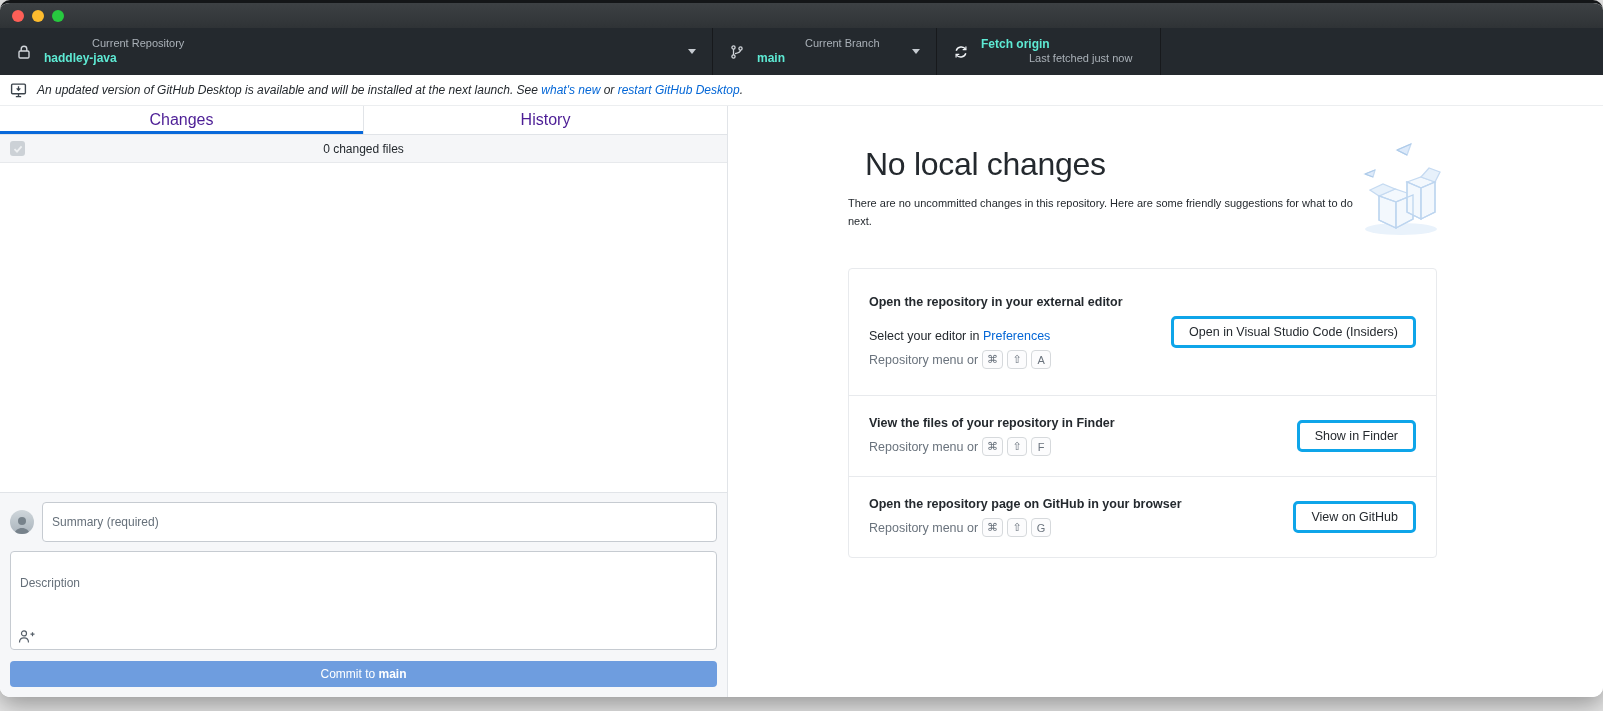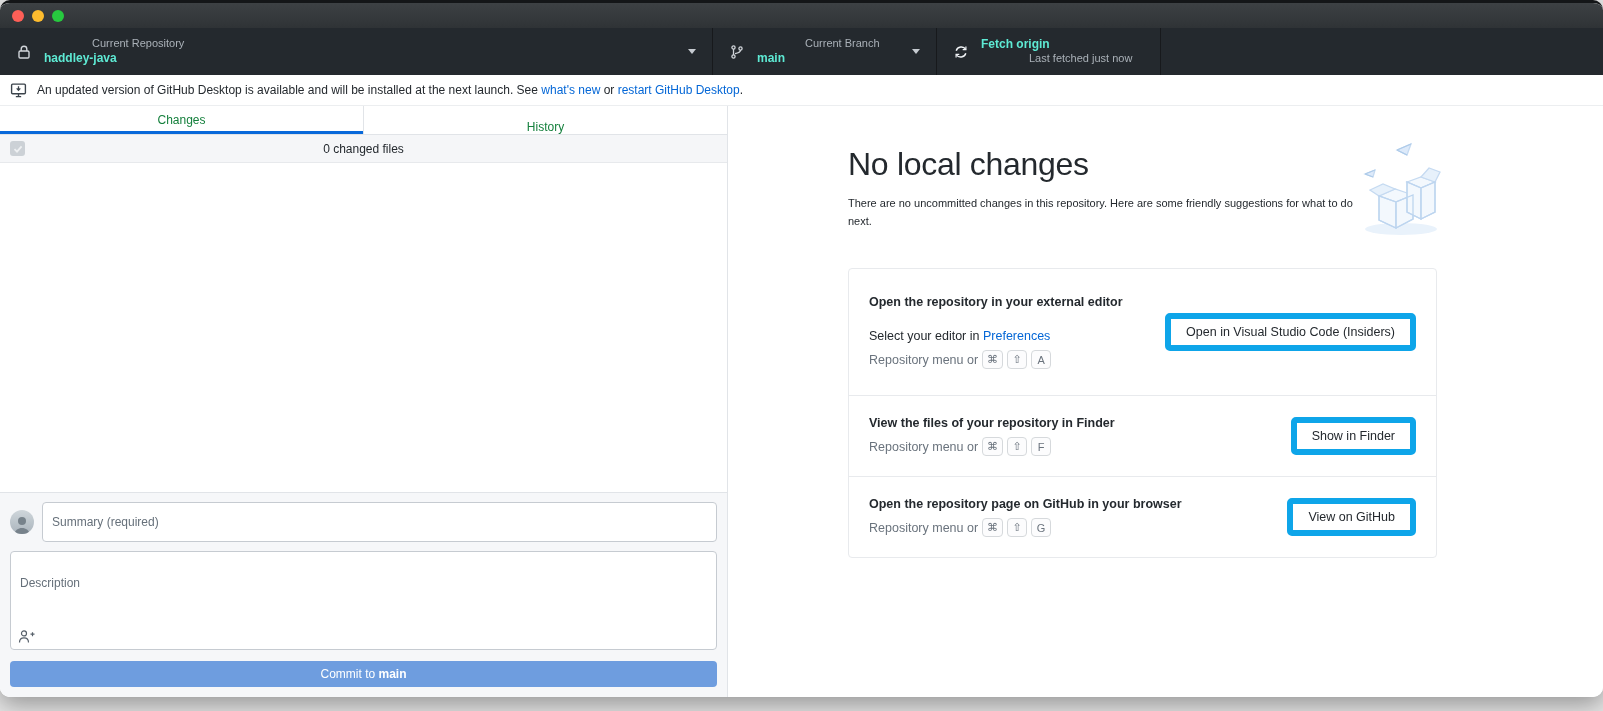--- a/index.html
+++ b/index.html
@@ -42,37 +42,37 @@
   .tb-value { font-size:12px; font-weight:bold; color:#5eead4; }
   .tb-caret {
     margin-left:auto; width:0; height:0;
     border-left:4px solid transparent; border-right:4px solid transparent;
     border-top:5px solid #c6cbd1;
   }
   .tb-rest { flex:1; }
   
   .banner {
     height:31px; background:#fff; display:flex; align-items:center;
-    padding:0 10px; border-bottom:1px solid #eceef0;
+    padding:0 10px; border-bottom:1px solid #eceef0;font-style:italic;
   }
   .banner .icon { margin-right:10px; display:flex; }
   .banner a { color:#0366d6; text-decoration:none; cursor:pointer; }
   
   .content { display:flex; height:591px; }
   .sidebar {
     width:728px; border-right:1px solid #e1e4e8;
     display:flex; flex-direction:column; background:#fff;
   }
   .tabs { display:flex; height:29px; border-bottom:1px solid #e1e4e8; }
   .tab {
     flex:1; display:flex; align-items:center; justify-content:center;
-    font-size:12px; color:#15803d; position:relative; cursor:pointer;
+    font-size:16px; color:#4c1d95; position:relative; cursor:pointer;
     border-right:1px solid #e1e4e8; background:#fff;
   }
-  .tab:last-child { border-right:none;align-items:flex-end; }
+  .tab:last-child { border-right:none; }
   .tab.active::after {
     content:""; position:absolute; left:0; right:0; bottom:0; height:3px;
     background:#0969da;
   }
   .changed-row {
     height:28px; background:#f5f6f8; border-bottom:1px solid #e7e9ec;
     display:flex; align-items:center; padding:0 10px; position:relative;
   }
   .checkbox-disabled {
     width:15px; height:15px; border-radius:3px; background:#ccd1d6;
@@ -108,21 +108,21 @@
   }
   .coauthor-btn { position:absolute; left:7px; bottom:5px; cursor:pointer; display:flex; }
   .commit-btn {
     margin-top:11px; width:100%; height:26px; border:none; border-radius:4px;
     background:#6e9ddf; color:#fff; font:12px "Liberation Sans","DejaVu Sans",sans-serif;
     cursor:default;
   }
   .commit-btn b { font-weight:bold; }
   
   .main { flex:1; background:#fff; position:relative; padding:40px 0 0 120px; }
-  .main-title { font-size:32px; font-weight:400; color:#24292e; letter-spacing:-.3px; }
+  .main-title { font-size:32px; font-weight:400; color:#24292e; letter-spacing:-.3px;margin-left:17px; }
   .main-sub { margin-top:12px; width:505px; font-size:11px; line-height:1.6; color:#24292e; }
   .illustration { position:absolute; top:32px; right:162px; }
   .suggestions {
     margin-top:38px; width:589px; border:1px solid #e8eaed; border-radius:4px;
     background:#fff;
   }
   .sugg-row {
     display:flex; align-items:center; padding:20px;
     border-bottom:1px solid #e8eaed;
   }
@@ -136,21 +136,21 @@
     margin-top:7px; font-size:12.5px; color:#6a737d;
     display:flex; align-items:center; gap:4px;
   }
   kbd {
     display:inline-flex; align-items:center; justify-content:center;
     min-width:20px; height:19px; padding:0 4px;
     border:1px solid #d6d9dc; border-radius:4px; background:#fcfcfd;
     font:11px "Liberation Sans","DejaVu Sans",sans-serif; color:#6a737d;
   }
   .sugg-btn {
-    border:6px solid #0ea5e9; border-radius:5px; background:#fff;
+    border:3px solid #0ea5e9; border-radius:5px; background:#fff;
     padding:6px 15px; font:12.5px "Liberation Sans","DejaVu Sans",sans-serif;
     color:#24292e; cursor:pointer; white-space:nowrap;
   }
   .bottom-gap { height:14px; }
 </style>
 </head>
 <body>
 
 <div class="window">
 

